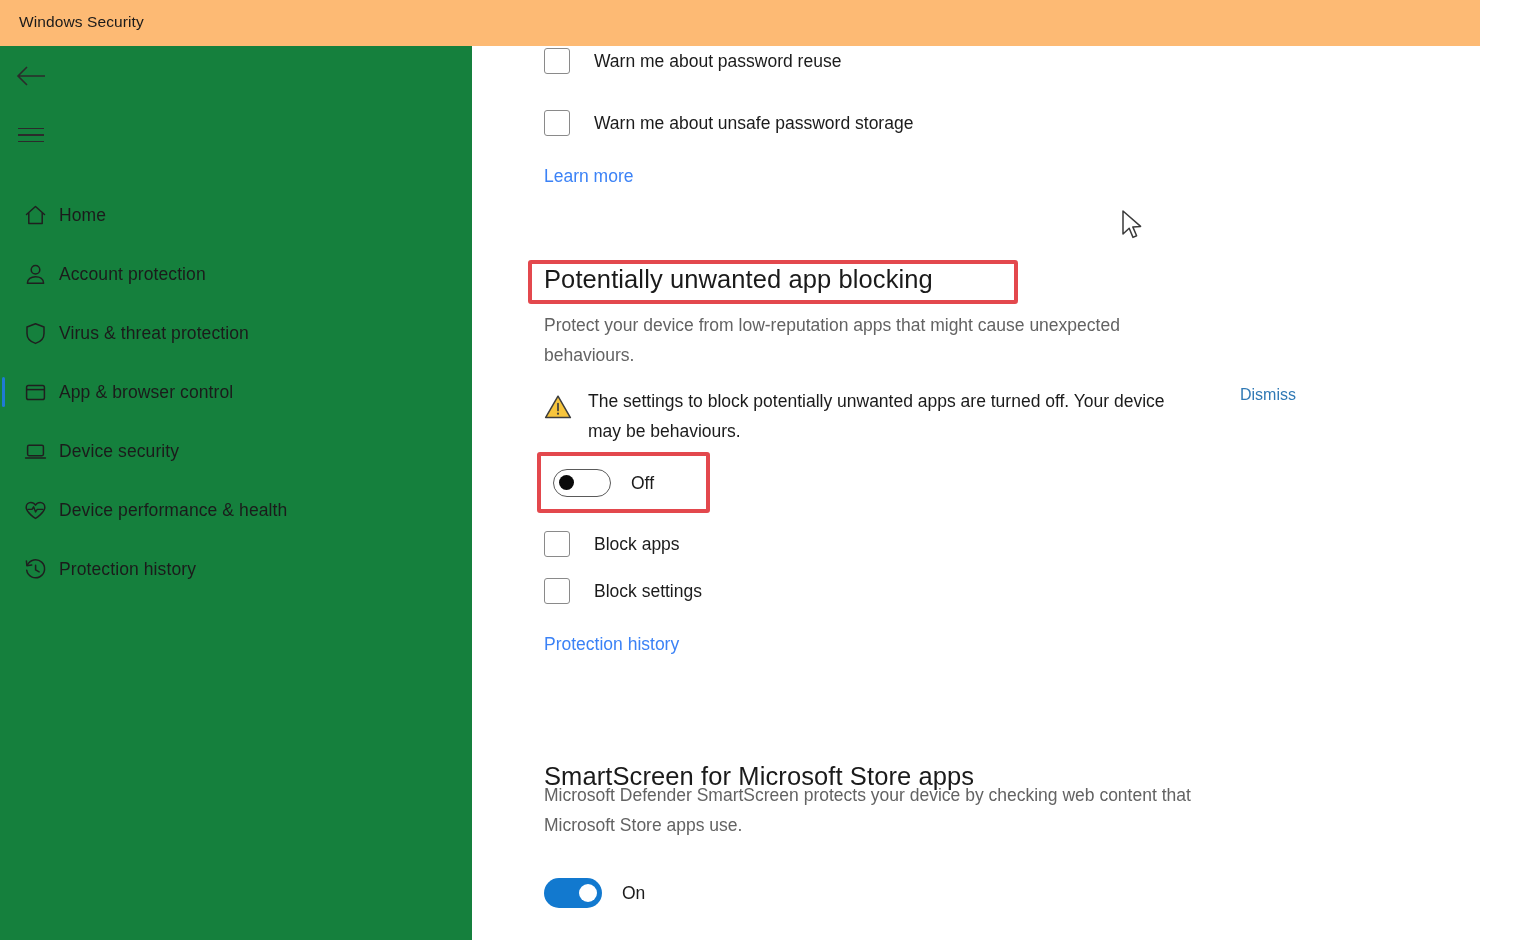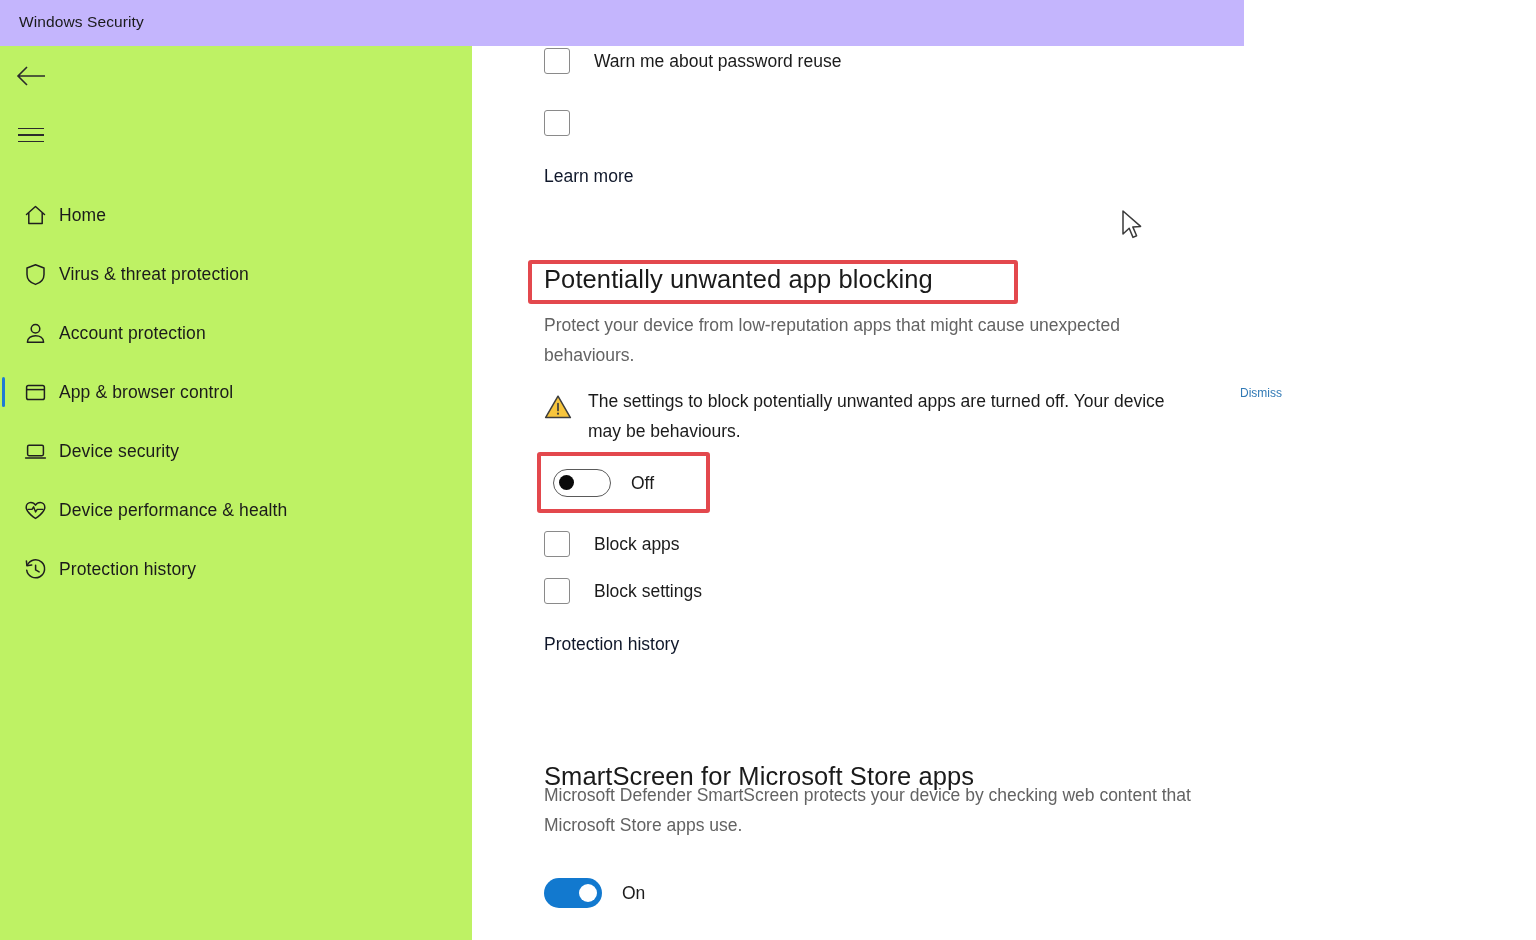--- a/index.html
+++ b/index.html
@@ -7,32 +7,32 @@
     margin: 0; padding: 0;
     width: 1536px; height: 940px;
     background: #ffffff;
     font-family: "Liberation Sans", sans-serif;
     overflow: hidden;
   }
   .app { position: relative; width: 1536px; height: 940px; background: #ffffff; }
 
   
   .titlebar {
-    position: absolute; left: 0; top: 0; width: 1244px; height: 46px;
-    background: #c4b5fd;
+    position: absolute; left: 0; top: 0; width: 1480px; height: 46px;
+    background: #fdba74;
   }
   .titlebar .title {
     position: absolute; left: 19px; top: 13px;
     font-size: 15.5px; color: #1a1a1a; letter-spacing: .1px;
   }
 
   
   .sidebar {
     position: absolute; left: 0; top: 46px; width: 472px; height: 894px;
-    background: #bef264;
+    background: #15803d;
   }
   .nav-top { position: absolute; left: 0; top: 0; width: 472px; }
   .iconbtn {
     position: absolute; width: 46px; height: 40px;
     display: flex; align-items: center; justify-content: center;
   }
   .back-btn { left: 8px; top: 10px; }
   .menu-btn { left: 8px; top: 69px; }
   .hamburger { width: 26px; height: 15px; position: relative; }
   .hamburger i {
@@ -67,21 +67,21 @@
     position: absolute; left: 472px; top: 46px;
     width: 1228px; height: 894px; background: #ffffff; margin-left: 12px;
   }
   .row-check { position: absolute; display: flex; align-items: center; }
   .cbox {
     width: 26px; height: 26px; border: 1.6px solid #8a8a8a;
     border-radius: 3px; background: #ffffff;
   }
   .cbox-lbl { font-size: 17.5px; color: #1b1b1b; margin-left: 24px; }
 
-  .link { color: #0f172a; font-size: 17.5px; }
+  .link { color: #3b82f6; font-size: 17.5px; }
 
   .h2 {
     font-size: 25.5px; color: #1a1a1a; letter-spacing: .1px;
   }
   .desc {
     font-size: 17.5px; color: #636363; line-height: 30px;
   }
 
   
   .annot {
@@ -89,21 +89,21 @@
     pointer-events: none;
   }
 
   
   .warnrow { position: absolute; left: 60px; top: 340px; width: 760px; }
   .warn-tri { position: absolute; left: 0; top: 8px; width: 28px; height: 26px; }
   .warn-text {
     position: absolute; left: 44px; top: 0; width: 600px;
     font-size: 17.5px; color: #1b1b1b; line-height: 30px;
   }
-  .dismiss { position: absolute; left: 696px; top: 0; font-size: 12px; color: #3079b5; }
+  .dismiss { position: absolute; left: 696px; top: 0; font-size: 16px; color: #3079b5; }
 
   
   .toggle-row { position: absolute; display: flex; align-items: center; }
   .sw-off {
     width: 58px; height: 28px; border-radius: 15px;
     border: 1.8px solid #5a5a5a; background: #ffffff; position: relative;
   }
   .sw-off .knob {
     position: absolute; left: 5px; top: 5px;
     width: 15px; height: 15px; border-radius: 50%; background: #0a0a0a;
@@ -156,35 +156,35 @@
             <path d="M3.5 11.5 L12.5 3.5 L21.5 11.5 M5.8 9.6 V20.5 H19.2 V9.6" stroke="#1f1f1f" stroke-width="1.5" stroke-linejoin="round" stroke-linecap="round" fill="none"></path>
           </svg>
         </span>
         <span class="lbl">Home</span>
       </div>
 
       <div class="navitem">
 
         <span class="ico">
           <svg width="25" height="25" viewBox="0 0 25 25" fill="none">
-            <path d="M12.5 2.8 L21 6 V12.5 C21 17.5 17 21 12.5 22.4 C8 21 4 17.5 4 12.5 V6 Z" stroke="#1f1f1f" stroke-width="1.5" stroke-linejoin="round" fill="none"></path>
-          </svg>
-        </span>
-        <span class="lbl">Virus &amp; threat protection</span>
-      </div>
-
-      <div class="navitem">
-
-        <span class="ico">
-          <svg width="25" height="25" viewBox="0 0 25 25" fill="none">
             <circle cx="12.5" cy="7.8" r="4.3" stroke="#1f1f1f" stroke-width="1.5" fill="none"></circle>
             <path d="M4.4 21.2 C4.4 17.1 8 14.7 12.5 14.7 C17 14.7 20.6 17.1 20.6 21.2 Z" stroke="#1f1f1f" stroke-width="1.5" stroke-linejoin="round" fill="none"></path>
           </svg>
         </span>
         <span class="lbl">Account protection</span>
+      </div>
+
+      <div class="navitem">
+
+        <span class="ico">
+          <svg width="25" height="25" viewBox="0 0 25 25" fill="none">
+            <path d="M12.5 2.8 L21 6 V12.5 C21 17.5 17 21 12.5 22.4 C8 21 4 17.5 4 12.5 V6 Z" stroke="#1f1f1f" stroke-width="1.5" stroke-linejoin="round" fill="none"></path>
+          </svg>
+        </span>
+        <span class="lbl">Virus &amp; threat protection</span>
       </div>
 
 
       <div class="navitem active">
         <span class="sel"></span>
         <span class="ico">
           <svg width="25" height="25" viewBox="0 0 25 25" fill="none">
             <rect x="3.6" y="5.4" width="17.8" height="14.2" rx="1.8" stroke="#1f1f1f" stroke-width="1.5" fill="none"></rect>
             <path d="M3.6 9.6 H21.4" stroke="#1f1f1f" stroke-width="1.5"></path>
           </svg>
@@ -232,20 +232,21 @@
 
   <div class="content">
 
     <div class="row-check" style="left:60px; top:2px;">
       <span class="cbox"></span>
       <span class="cbox-lbl">Warn me about password reuse</span>
     </div>
 
     <div class="row-check" style="left:60px; top:64px;">
       <span class="cbox"></span>
+      <span class="cbox-lbl">Warn me about unsafe password storage</span>
     </div>
 
     <a class="link" style="position:absolute; left:60px; top:120px; text-decoration:none;">Learn more</a>
 
     <svg class="cursor" viewBox="0 0 24 32">
       <path d="M3 2 L3 25 L9.2 19.2 L13 28.4 L16.6 26.8 L12.8 17.9 L20.6 17.4 Z" fill="#ffffff" stroke="#3a3a3a" stroke-width="1.5" stroke-linejoin="round"></path>
     </svg>
 
     <div class="h2" style="position:absolute; left:60px; top:219px;">Potentially unwanted app blocking</div>
     <div class="annot" style="left:44px; top:214px; width:490px; height:44px;"></div>

